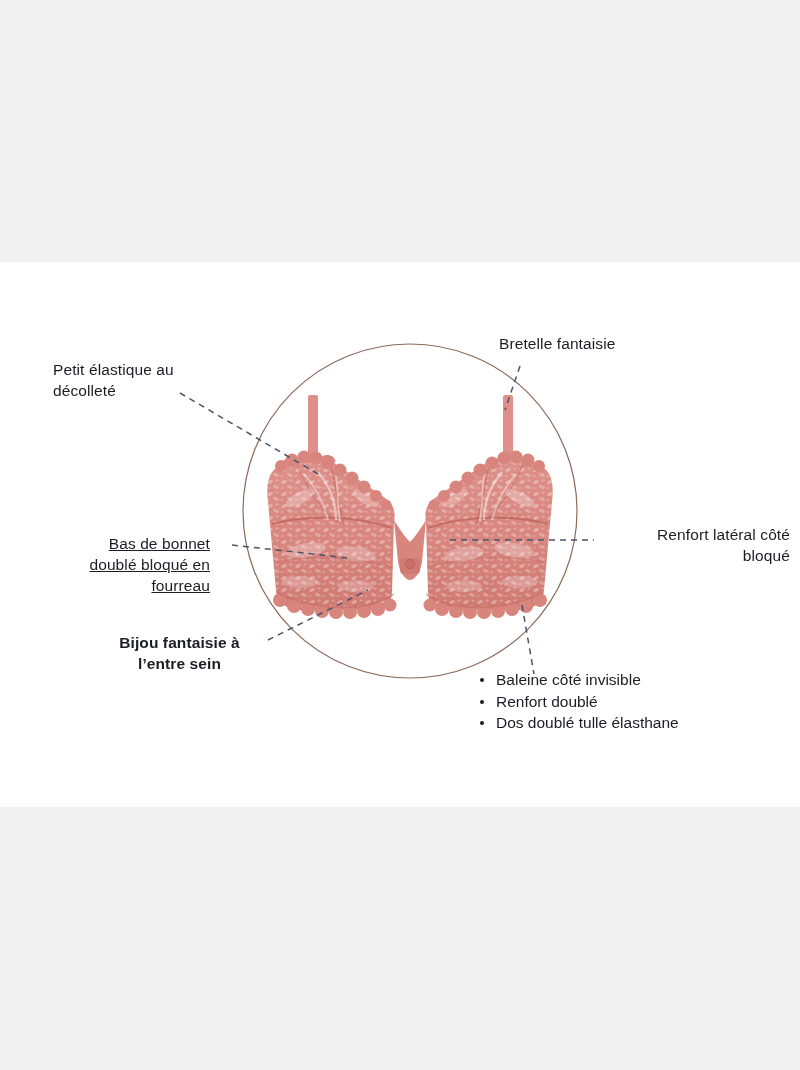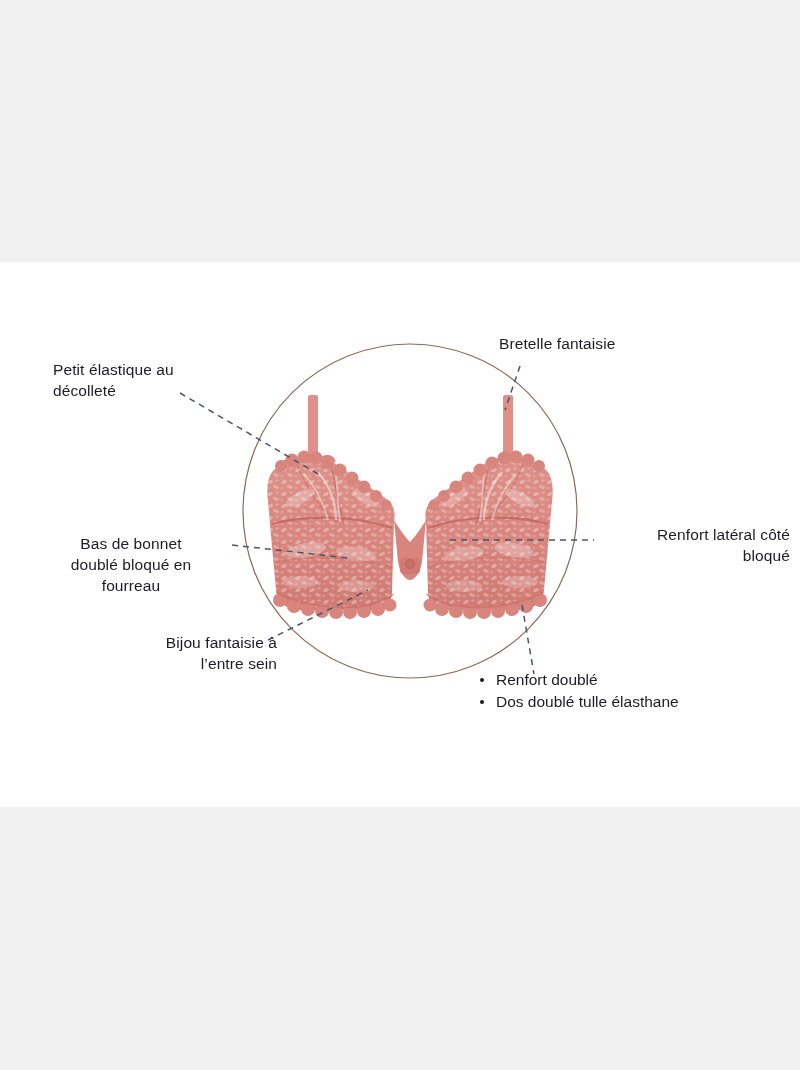--- a/index.html
+++ b/index.html
@@ -42,23 +42,23 @@
   .label {
     position: absolute;
     color: #1c1c24;
     font-size: 15.5px;
     line-height: 1.35;
     letter-spacing: 0.1px;
     white-space: pre-line;
   }
   #label-decollete { left: 53px; top: 98px; width: 185px; text-align: left; }
   #label-bretelle  { left: 499px; top: 72px; width: 220px; text-align: left; }
-  #label-bonnet    { left: 36px;  top: 272px; width: 190px; text-align: center; }
+  #label-bonnet    { left: 20px;  top: 272px; width: 190px; text-align: right; text-decoration: underline; }
   #label-renfort   { left: 600px; top: 263px; width: 190px; text-align: right; }
-  #label-bijou     { left: 122px; top: 371px; width: 155px; text-align: right; }
+  #label-bijou     { left: 102px; top: 371px; width: 155px; text-align: center; font-weight: bold; }
 
   .bullet-list {
     position: absolute;
     left: 472px;
     top: 408px;
     width: 200px;
     margin: 0;
     padding: 0 0 0 24px;
     color: #1c1c24;
     font-size: 15.5px;
@@ -250,19 +250,21 @@
 doublé bloqué en
 fourreau</div>
 
     <div class="label" id="label-renfort">Renfort latéral côté
 bloqué</div>
 
     <div class="label" id="label-bijou">Bijou fantaisie à
 l’entre sein</div>
 
     <ul class="bullet-list">
+      <li>Baleine côté
+invisible</li>
       <li>Renfort doublé</li>
       <li>Dos doublé tulle
 élasthane</li>
     </ul>
 
   </div>
 </div>
 
 </body></html>

